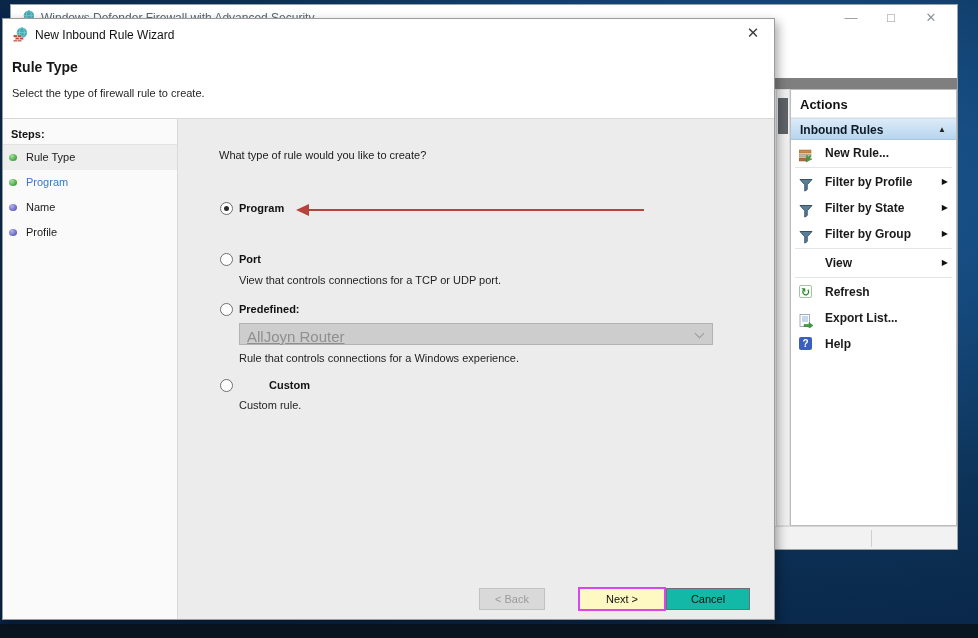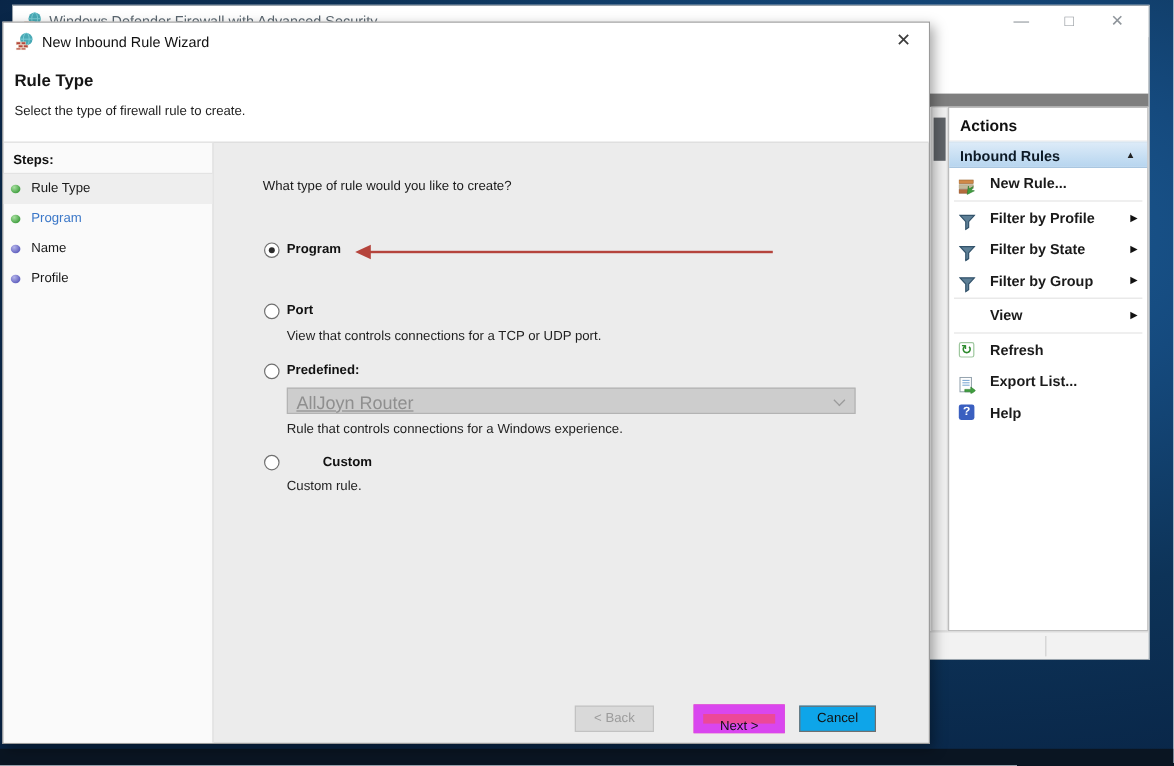--- a/index.html
+++ b/index.html
@@ -78,22 +78,22 @@
     border-top:6px solid transparent; border-bottom:6px solid transparent; border-right:13px solid #b5443c; }
 
   .dropdown { position:absolute; left:236px; top:304px; width:474px; height:22px;
     background:#cdcdcd; border:1px solid #b3b3b3; }
   .dd-value { position:absolute; left:7px; top:4px; font-size:15px; color:#8f8f8f;text-decoration:underline; }
   .dd-chev { position:absolute; right:9px; top:6px; width:7px; height:7px;
     border-right:1.5px solid #9a9a9a; border-bottom:1.5px solid #9a9a9a; transform:rotate(45deg); }
 
   .btn { position:absolute; height:22px; font-size:11px; text-align:center; line-height:20px; cursor:default; }
   .btn-back { left:476px; top:569px; width:66px; background:#d9d9d9; border:1px solid #c2c2c2; color:#9b9b9b; }
-  .btn-next { left:575px; top:568px; width:76px; height:24px; background:#ec4899; border:8px solid #d946ef; line-height:20px; color:#111; }
-  .btn-cancel { left:663px; top:569px; width:64px; background:#0ea5e9; border:1px solid #6f6f6f; color:#111; }
+  .btn-next { left:575px; top:568px; width:88px; height:24px; background:#fef9c3; border:2px solid #d946ef; line-height:20px; color:#111; }
+  .btn-cancel { left:663px; top:569px; width:84px; background:#14b8a6; border:1px solid #6f6f6f; color:#111; }
 </style>
 </head>
 <body>
 
 <div class="screen">
 
   <div class="bg-window">
     <div class="bg-titlebar">
       <span class="fw-icon">
         <svg width="15" height="15" viewBox="0 0 16 16">

